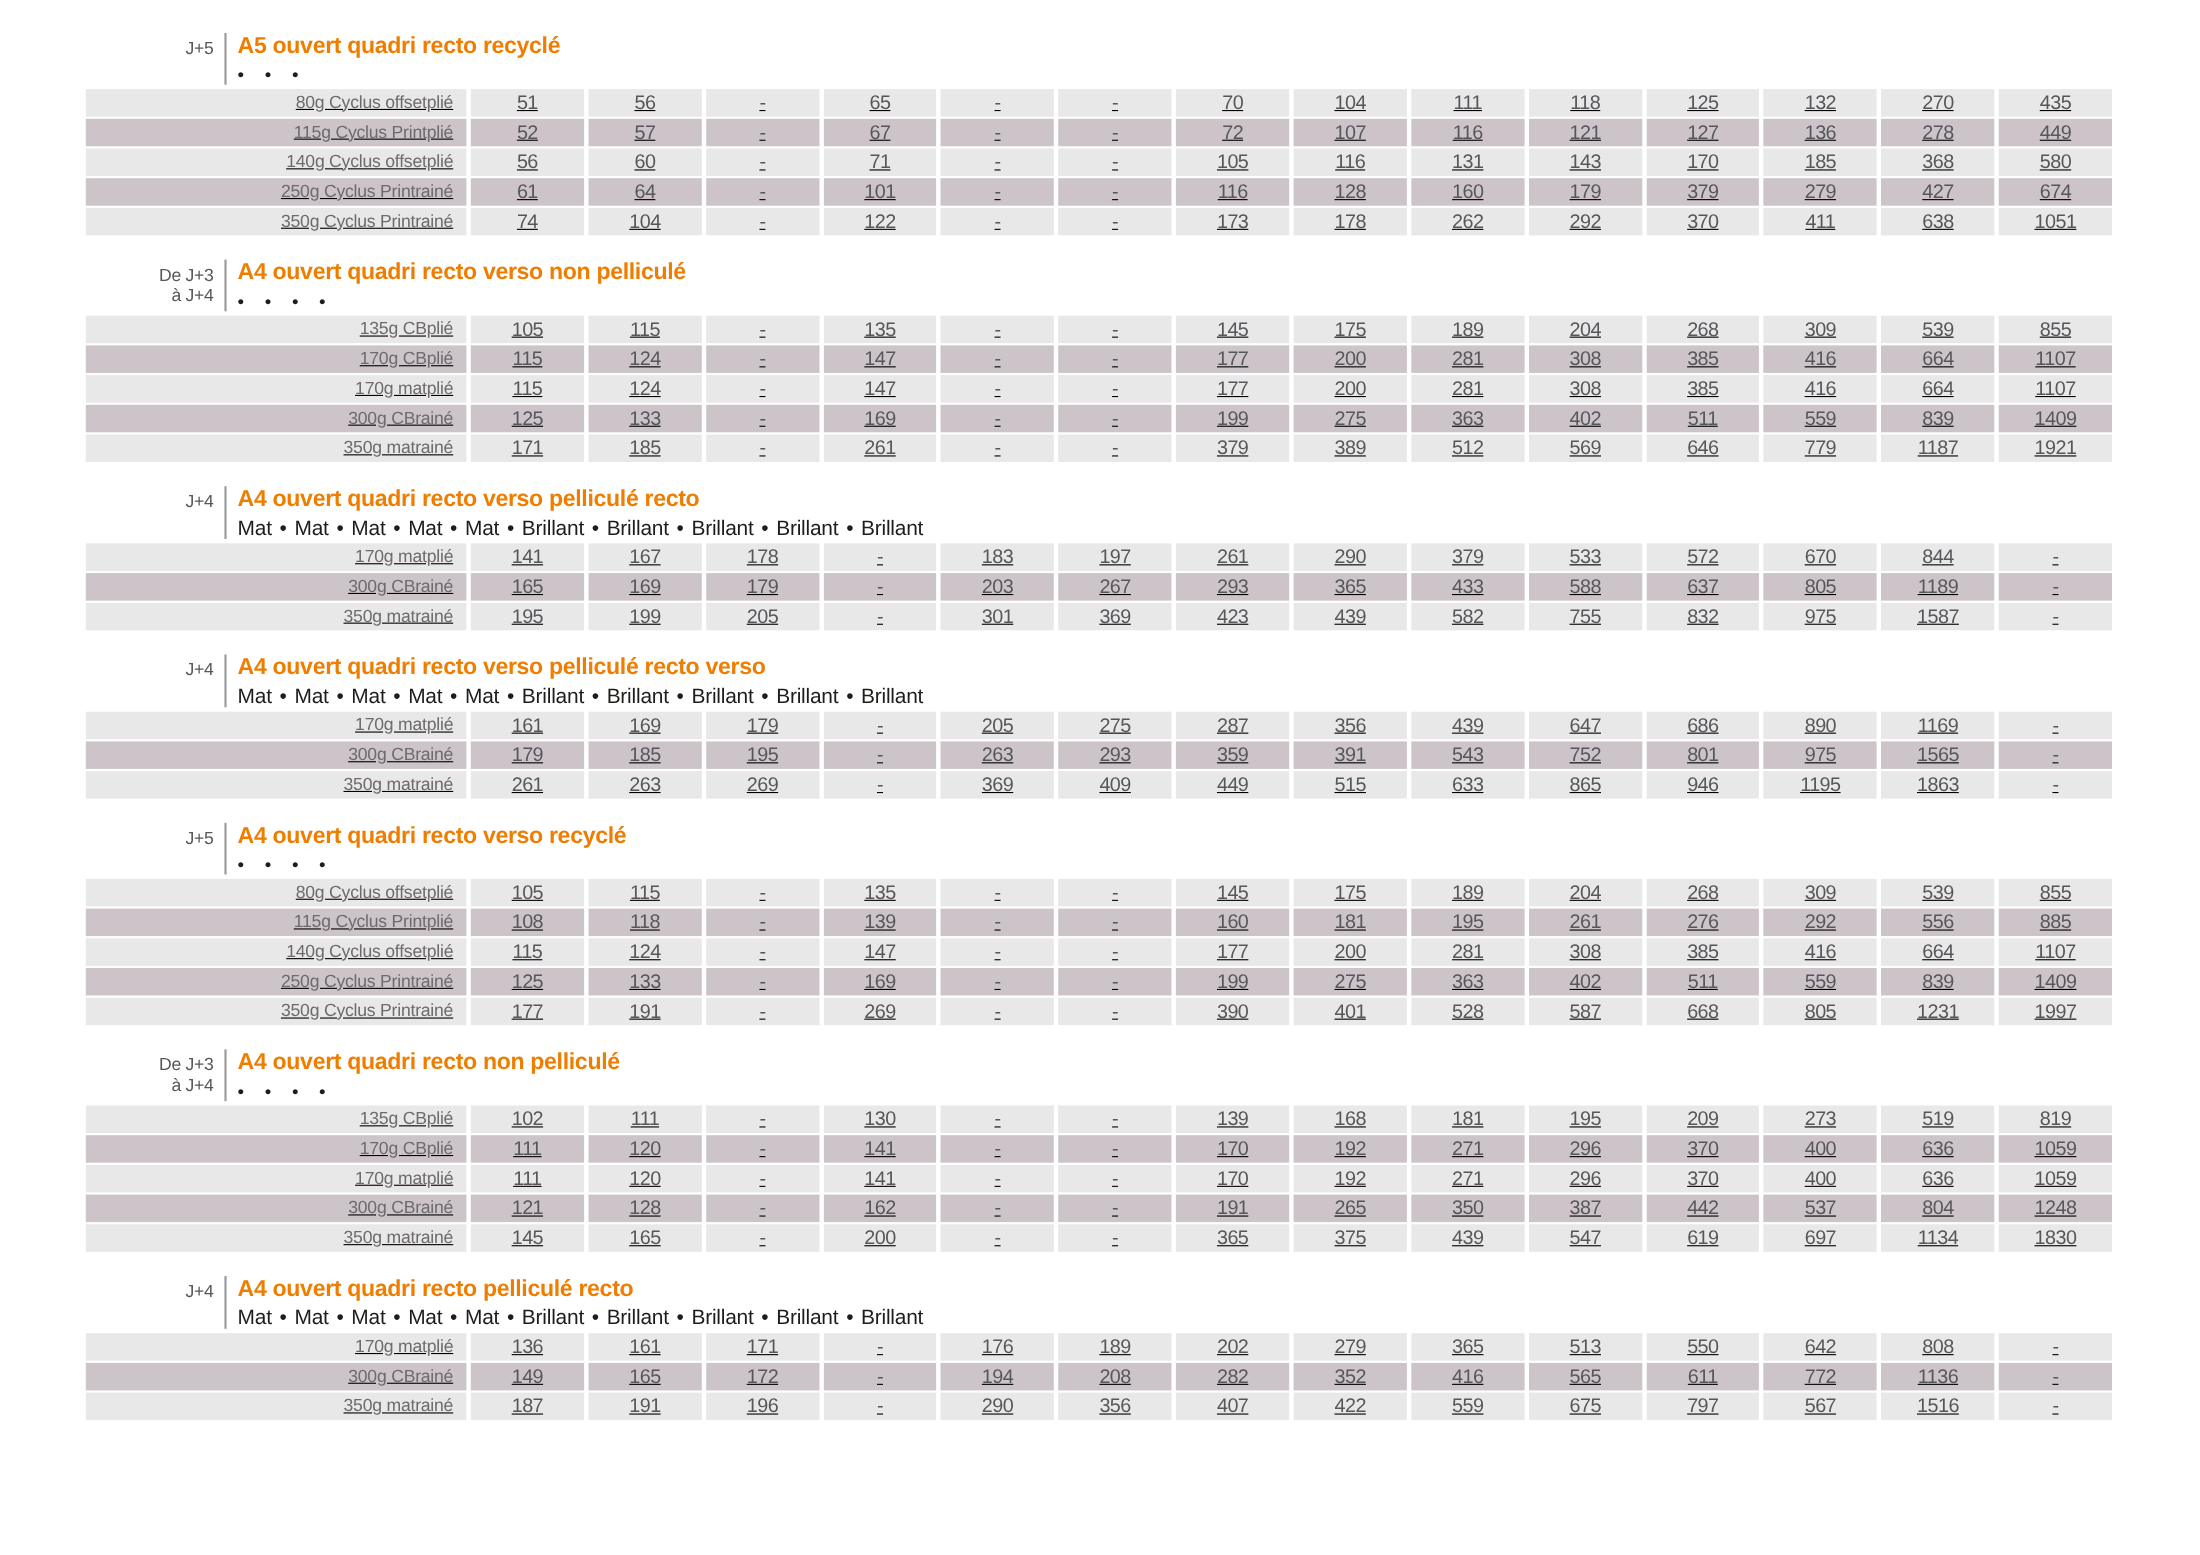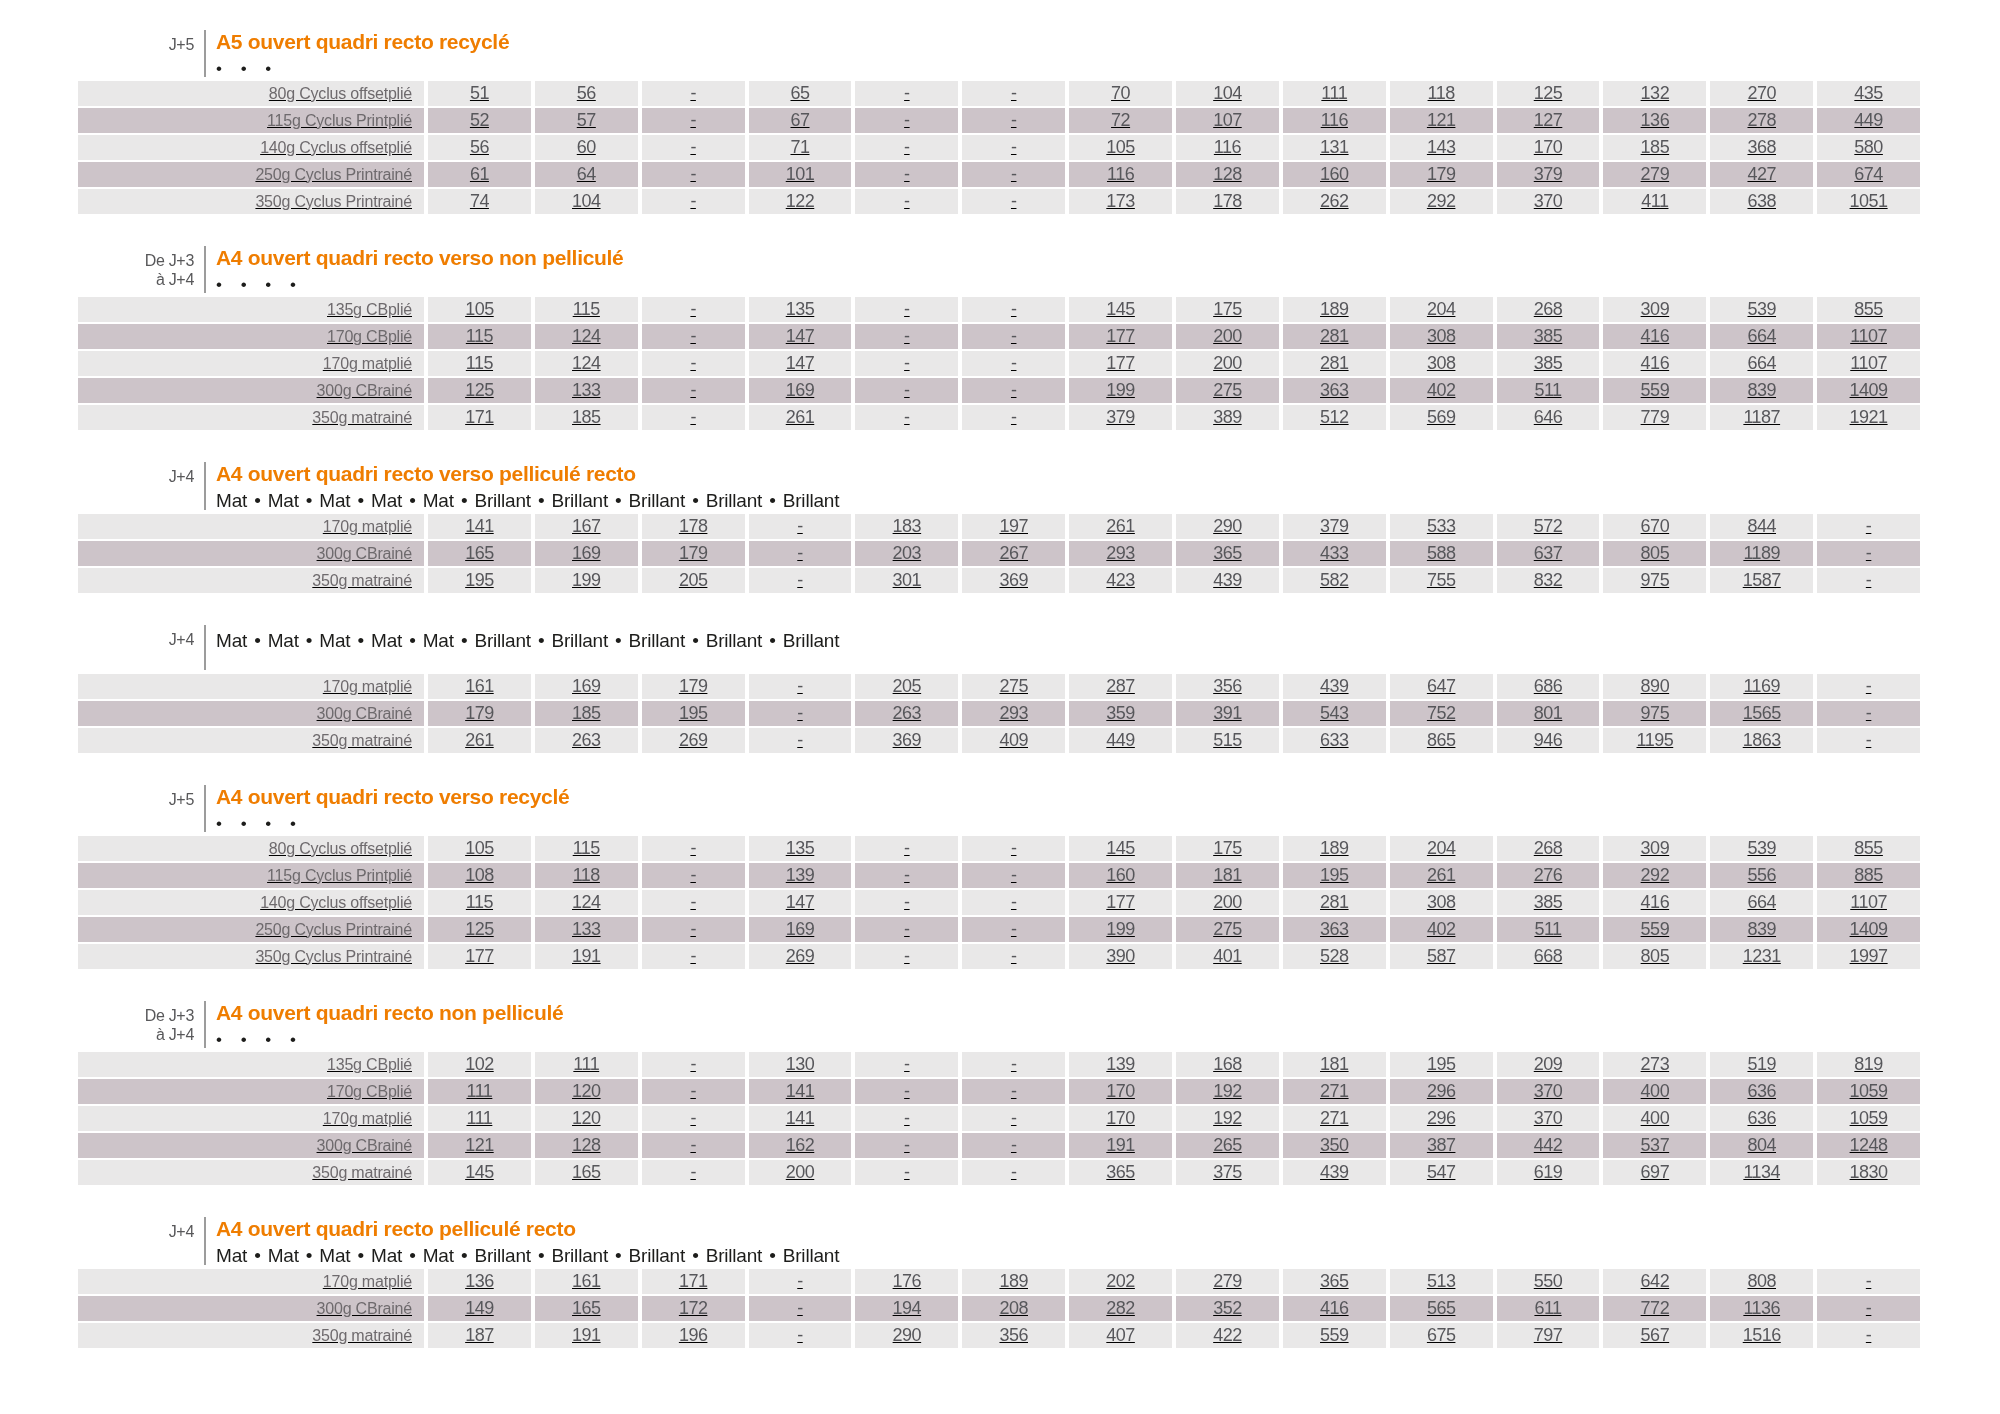--- a/index.html
+++ b/index.html
@@ -4,21 +4,21 @@
 <style>
   html, body { margin: 0; padding: 0; }
   body {
     width: 2000px; height: 1414px;
     background: #ffffff;
     font-family: "Liberation Sans", sans-serif;
     position: relative;
     overflow: hidden;
   }
   #sheet { position: absolute; top: 30px; left: 30px; width: 1890px; }
-  .section { margin-bottom: 32px; padding-left: 48px; }
+  .section { margin-bottom: 22px; padding-left: 48px; }
   .head { display: flex; align-items: stretch; min-height: 45px; margin-bottom: 4px; }
   .delay {
     width: 116px; text-align: right; padding: 6px 10px 0 0;
     font-size: 16px; color: #58585a; line-height: 1.18; letter-spacing: -0.3px;
   }
   .rule { width: 2px; background: #9c9c9c; }
   .head-text { padding-left: 10px; }
   .title {
     font-size: 21px; font-weight: bold; color: #ef7d00;
     letter-spacing: -0.3px; line-height: 1.05; padding-top: 1px;
@@ -311,20 +311,21 @@
         </div>
       </div>
     </div>
     <div class="section">
       <div class="head">
         <div class="delay">
           <div class="delay-line">J+4</div>
         </div>
         <div class="rule"></div>
         <div class="head-text">
+          <div class="title">A4 ouvert quadri recto verso pelliculé recto verso</div>
           <div class="subtitle">Mat • Mat • Mat • Mat • Mat • Brillant • Brillant • Brillant • Brillant • Brillant</div>
         </div>
       </div>
       <div class="rows">
         <div class="row light">
           <div class="cell label">170g matplié</div>
           <div class="cell value">161</div>
           <div class="cell value">169</div>
           <div class="cell value">179</div>
           <div class="cell value">-</div>

